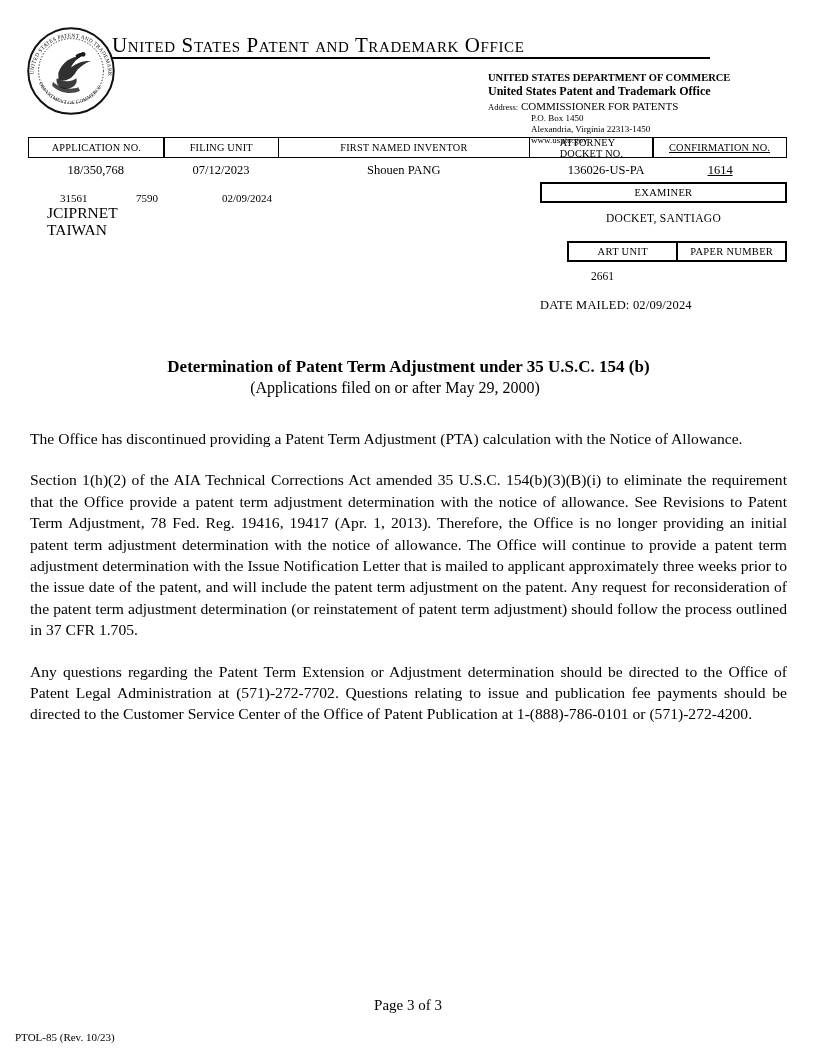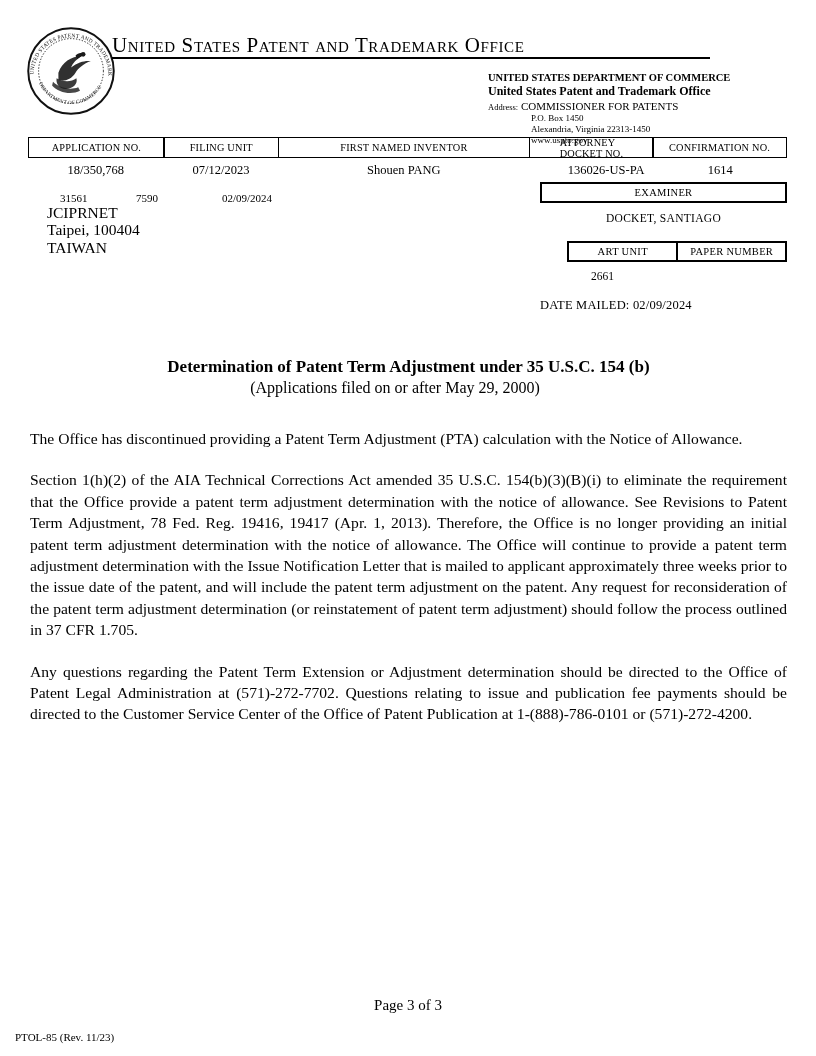--- a/index.html
+++ b/index.html
@@ -61,21 +61,21 @@
     align-items: center;
     justify-content: center;
     font-size: 10.3px;
     letter-spacing: 0.2px;
   }
   .info-cell + .info-cell { margin-left: -1.6px; }
   .c1 { width: 144px; }
   .c2 { width: 122px; }
   .c3 { width: 266px; }
   .c4 { width: 130px; padding-left: 30px; }
-  .c5 { width: 142px; }
+  .c5 { width: 142px; text-decoration: underline; }
   .info-values {
     position: absolute;
     left: 28px; top: 162px;
     width: 759px;
     display: flex;
   }
   .value-cell {
     height: 16px;
     display: flex;
     align-items: center;
@@ -215,21 +215,20 @@
     <div class="value-cell c4">136026-US-PA</div>
     <div class="value-cell c5">1614</div>
   </div>
 
   <span class="corr-meta corr-customer">31561</span>
   <span class="corr-meta corr-code">7590</span>
   <span class="corr-meta corr-date">02/09/2024</span>
 
   <div class="corr-address">
     <div>JCIPRNET</div>
-    <div>Taipei, 100404</div>
     <div>TAIWAN</div>
   </div>
 
   <div class="exam-wrap">
     <div class="exam-box">EXAMINER</div>
     <div class="exam-name">DOCKET, SANTIAGO</div>
     <div class="unit-row">
       <div class="unit-box left">ART UNIT</div>
       <div class="unit-box right">PAPER NUMBER</div>
     </div>
@@ -245,15 +244,15 @@
     <div class="doc-title-line2">(Applications filed on or after May 29, 2000)</div>
   </div>
 
   <div class="body-text">
     <p>The Office has discontinued providing a Patent Term Adjustment (PTA) calculation with the Notice of Allowance.</p>
     <p>Section 1(h)(2) of the AIA Technical Corrections Act amended 35 U.S.C. 154(b)(3)(B)(i) to eliminate the requirement that the Office provide a patent term adjustment determination with the notice of allowance. See Revisions to Patent Term Adjustment, 78 Fed. Reg. 19416, 19417 (Apr. 1, 2013). Therefore, the Office is no longer providing an initial patent term adjustment determination with the notice of allowance. The Office will continue to provide a patent term adjustment determination with the Issue Notification Letter that is mailed to applicant approximately three weeks prior to the issue date of the patent, and will include the patent term adjustment on the patent. Any request for reconsideration of the patent term adjustment determination (or reinstatement of patent term adjustment) should follow the process outlined in 37 CFR 1.705.</p>
     <p>Any questions regarding the Patent Term Extension or Adjustment determination should be directed to the Office of Patent Legal Administration at (571)-272-7702. Questions relating to issue and publication fee payments should be directed to the Customer Service Center of the Office of Patent Publication at 1-(888)-786-0101 or (571)-272-4200.</p>
   </div>
 
   <div class="page-number">Page 3 of 3</div>
-  <div class="form-number">PTOL-85 (Rev. 11/23)</div>
+  <div class="form-number">PTOL-85 (Rev. 10/23)</div>
 
 </div>
 
 </body></html>

